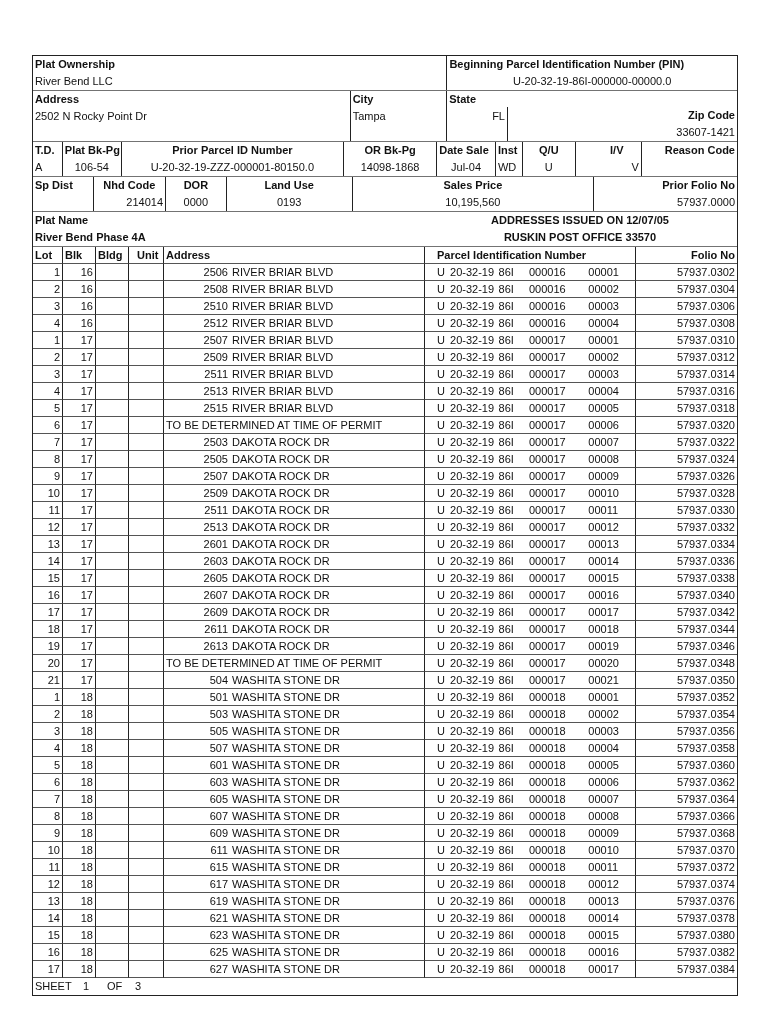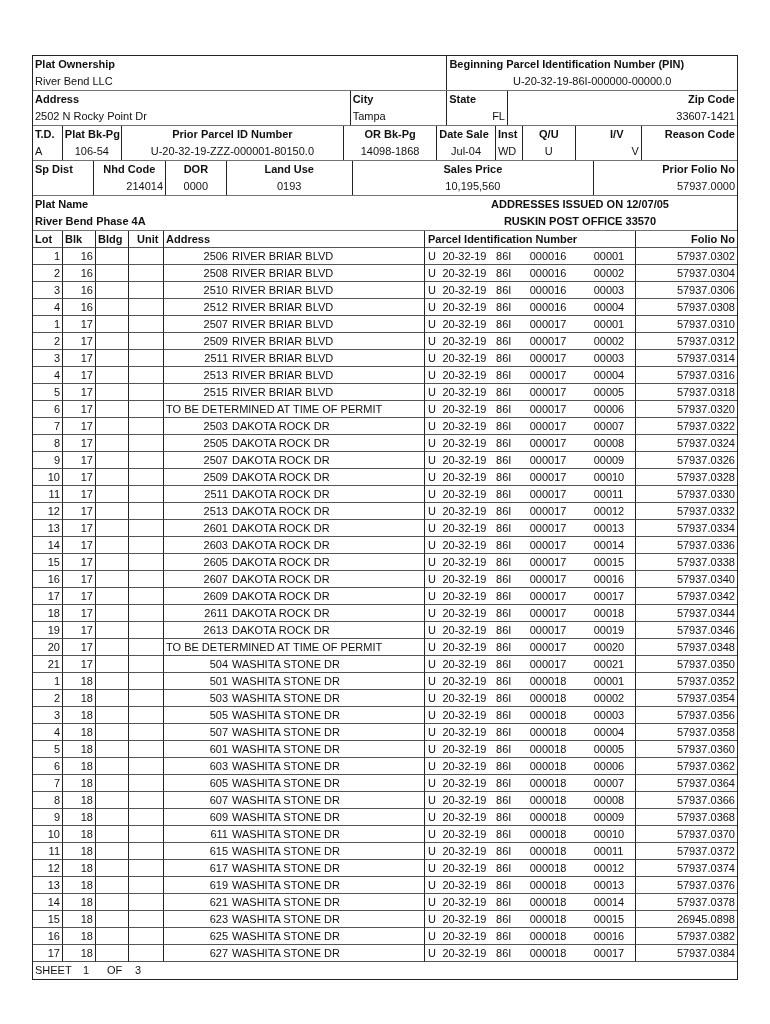--- a/index.html
+++ b/index.html
@@ -12,21 +12,21 @@
   .c { text-align:center; }
   .bl { border-left:1px solid #222; }
   .bb { border-bottom:1px solid #737373; }
   .grid .cell { border-left:1px solid #222; border-bottom:1px solid #555; }
   .grid .cell:first-child { border-left:none; }
   .lot { width:29px; text-align:right; }
   .blk { width:33px; text-align:right; }
   .bldg { width:33px; }
   .unit { width:35px;padding-left:8px; }
   .addr { width:261px; }
-  .pin { width:211px; display:flex; padding:0 3px; }
+  .pin { width:211px; display:flex; padding:0 12px; }
   .folio { width:102px; text-align:right; }
   .pin span { display:inline-block; }
   .pin .p-u { width:15px; }
   .pin .p-sec { width:56px; }
   .pin .p-sub { width:35px; }
   .pin .p-blk { width:50px; }
   .pin .p-lot { width:40px;margin-left:16px; }
   .addr .num { display:inline-block; width:62px; text-align:right; padding-right:4px; }
 </style>
 </head>
@@ -51,21 +51,21 @@
       <div class="cell">2502 N Rocky Point Dr</div>
     </div>
     <div class="bl" style="width:96px;">
       <div class="cell b">City</div>
       <div class="cell">Tampa</div>
     </div>
     <div class="bl" style="width:60px;">
       <div class="cell b">State</div>
       <div class="cell r">FL</div>
     </div>
-    <div class="bl" style="width:230px;">
+    <div class="bl" style="width:230px;margin-top:16px;">
       <div class="cell b r">Zip Code</div>
       <div class="cell r">33607-1421</div>
     </div>
   </div>
 
   <div class="row bb">
     <div style="width:30px;">
       <div class="cell b">T.D.</div>
       <div class="cell">A</div>
     </div>
@@ -743,21 +743,21 @@
           <div class="cell bldg"></div>
           <div class="cell unit"></div>
           <div class="cell addr"><span class="num">623</span><span>WASHITA STONE DR</span></div>
           <div class="cell pin">
             <span class="p-u">U</span>
             <span class="p-sec">20-32-19</span>
             <span class="p-sub">86I</span>
             <span class="p-blk">000018</span>
             <span class="p-lot">00015</span>
           </div>
-          <div class="cell folio">26945.0898</div>
+          <div class="cell folio">57937.0380</div>
         </div>
         <div class="row">
           <div class="cell lot">16</div>
           <div class="cell blk">18</div>
           <div class="cell bldg"></div>
           <div class="cell unit"></div>
           <div class="cell addr"><span class="num">625</span><span>WASHITA STONE DR</span></div>
           <div class="cell pin">
             <span class="p-u">U</span>
             <span class="p-sec">20-32-19</span>

